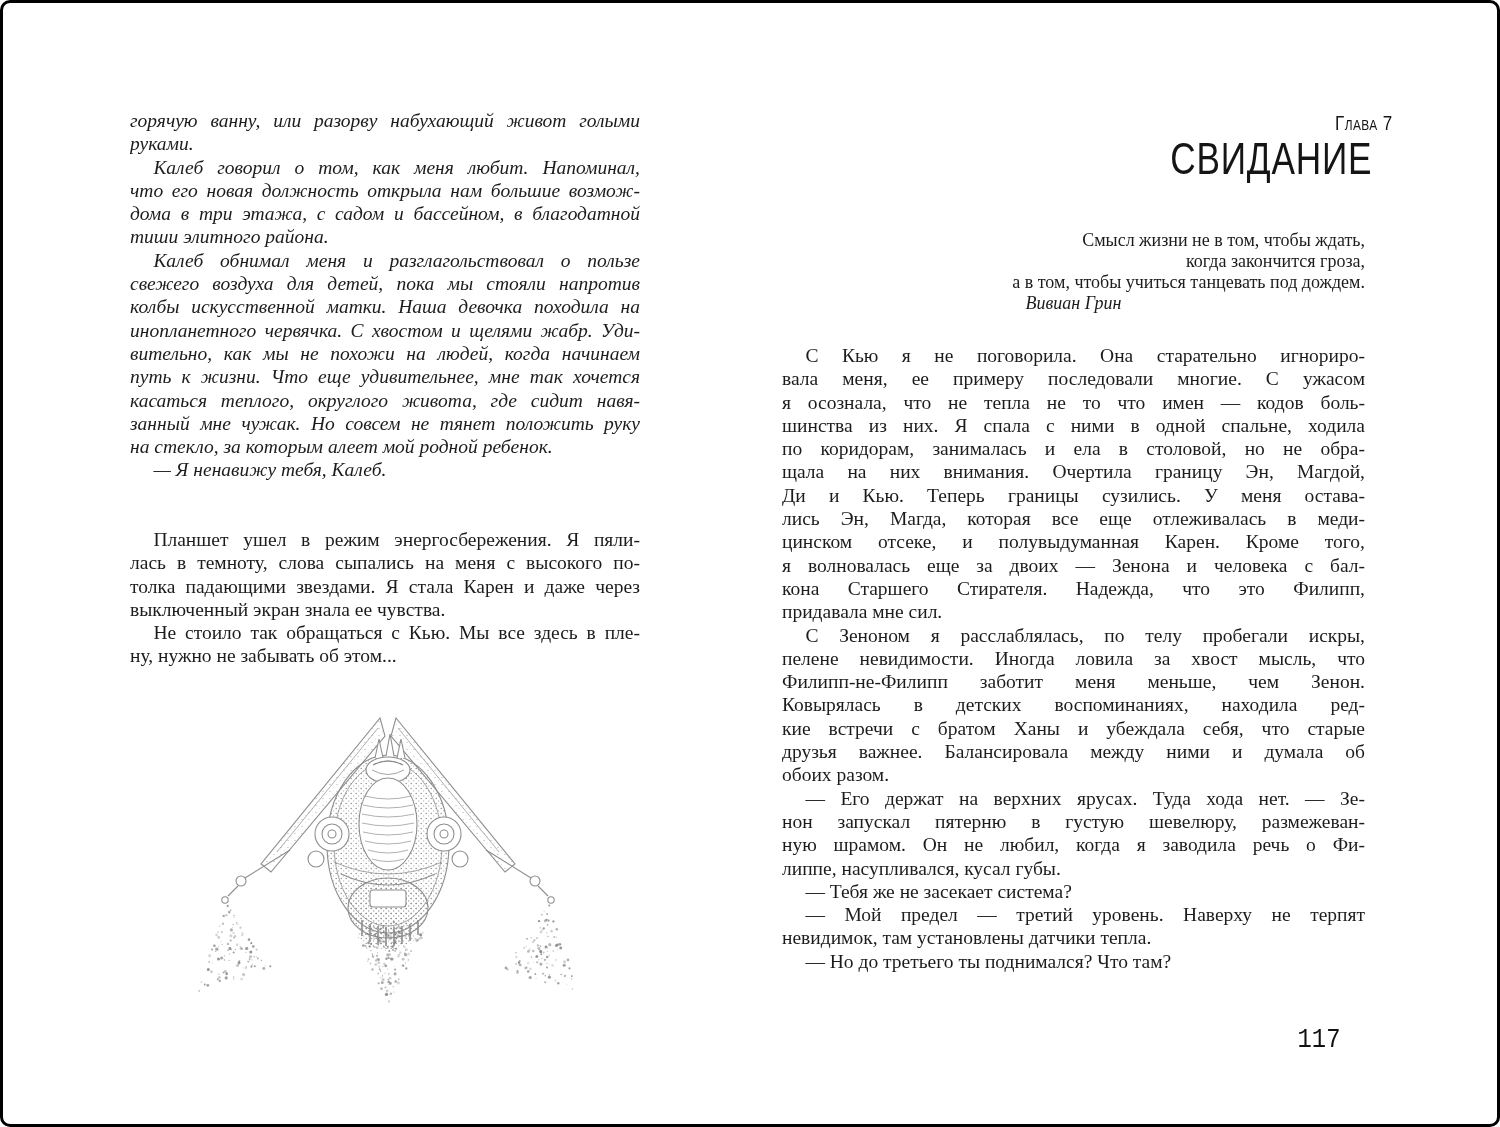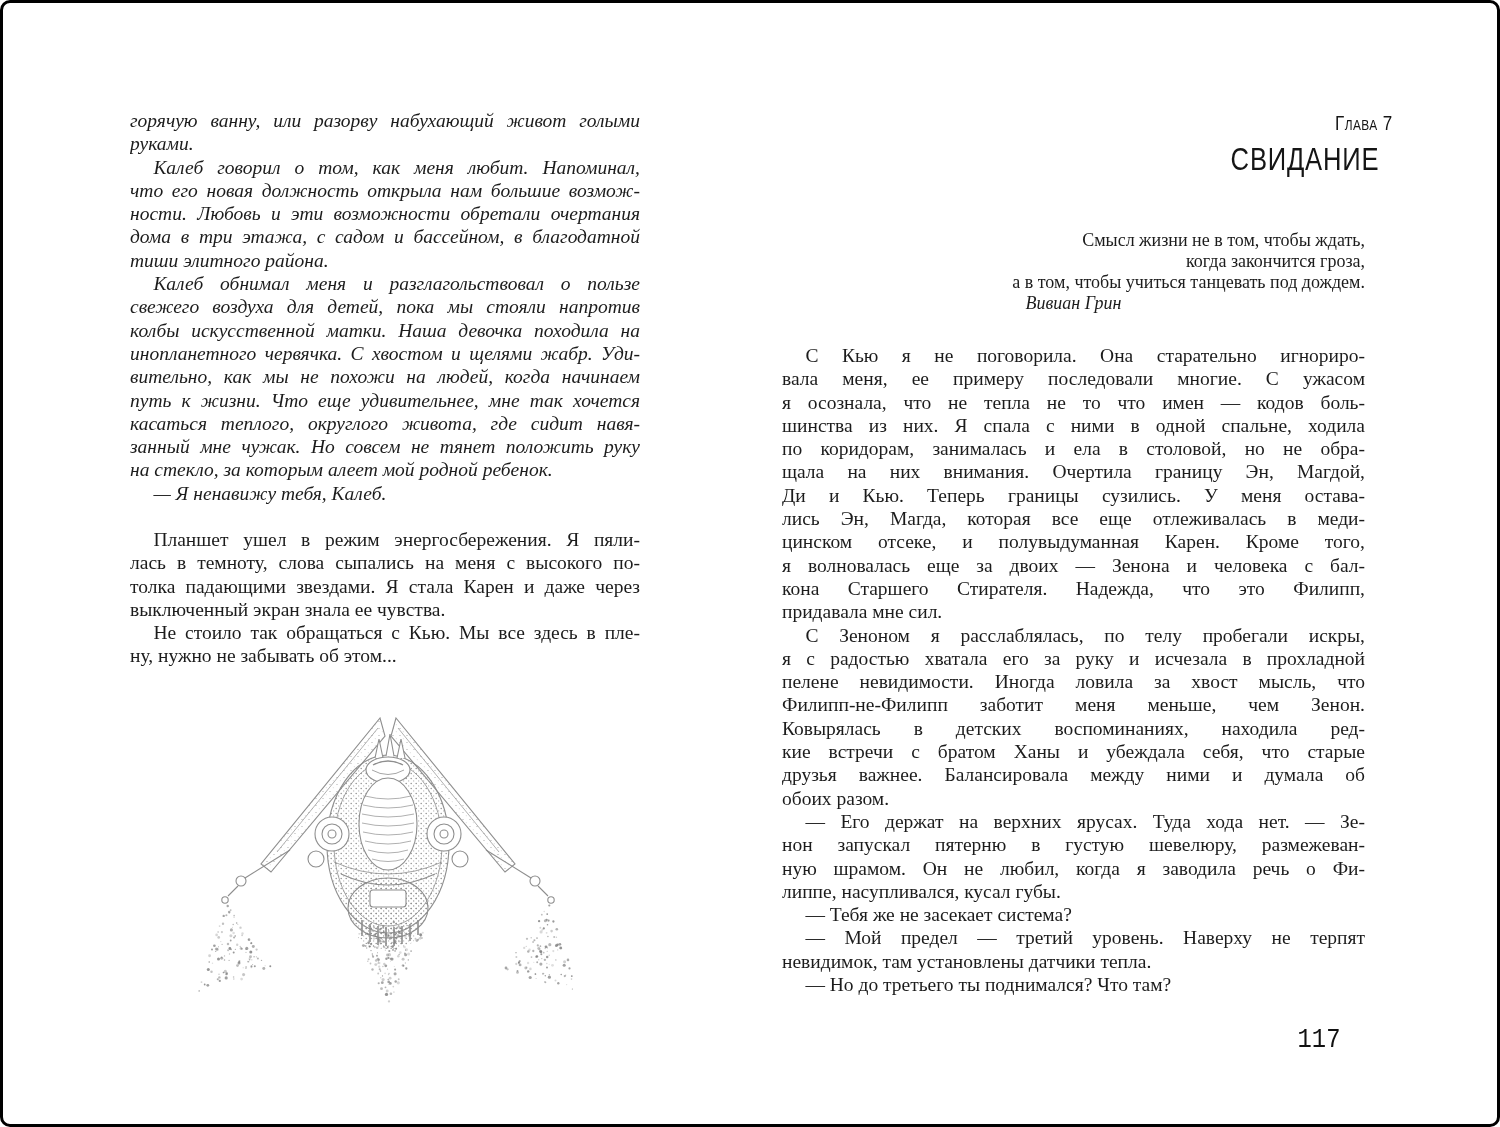--- a/index.html
+++ b/index.html
@@ -18,21 +18,21 @@
   .italic-block{position:absolute;left:130px;top:109px;width:510px;
         font-size:19.5px;font-style:italic;}
   .normal-block{position:absolute;left:130px;top:528px;width:510px;font-size:19.5px;}
   .illustration{position:absolute;left:195px;top:712px;width:400px;height:300px;}
 
   
   .chapter-head{position:absolute;left:815px;top:110px;width:583px;text-align:right;
         font-family:"Liberation Sans", sans-serif;color:#151515;}
   .chapter-label{font-size:20px;font-variant:small-caps;letter-spacing:.5px;height:26px;line-height:26px;}
   .chapter-label>span{display:inline-block;transform:scaleX(.85);transform-origin:center;}
-  .chapter-title{font-size:32px;height:40px;line-height:40px;letter-spacing:1px;margin-top:3px;}
+  .chapter-title{font-size:44px;height:40px;line-height:40px;letter-spacing:1px;margin-top:3px;}
   .chapter-title>span{display:inline-block;transform:scaleX(.80);transform-origin:center;}
 
   .epigraph{position:absolute;left:782px;top:230px;width:583px;font-size:18px;}
   .epigraph .line{height:21px;line-height:21px;text-align:right;text-align-last:right;}
   .epigraph-attr{height:21px;line-height:21px;text-align:center;font-style:italic;}
 
   .body-block{position:absolute;left:782px;top:344px;width:583px;font-size:19.5px;}
 
   .folio{position:absolute;left:1140px;top:1026px;width:200px;text-align:right;
         font-family:Liberation Mono, monospace;font-size:28px;line-height:28px;color:#111;}
@@ -41,21 +41,20 @@
 </head>
 <body>
 
 <div class="frame"></div>
 
 <div class="italic-block">
     <div class="line">горячую ванну, или разорву набухающий живот голыми</div>
     <div class="line pl">руками.</div>
     <div class="line">  Калеб говорил о том, как меня любит. Напоминал,</div>
     <div class="line">что его новая должность открыла нам большие возмож-</div>
-    <div class="line">ности. Любовь и эти возможности обретали очертания</div>
     <div class="line">дома в три этажа, с садом и бассейном, в благодатной</div>
     <div class="line pl">тиши элитного района.</div>
     <div class="line">  Калеб обнимал меня и разглагольствовал о пользе</div>
     <div class="line">свежего воздуха для детей, пока мы стояли напротив</div>
     <div class="line">колбы искусственной матки. Наша девочка походила на</div>
     <div class="line">инопланетного червячка. С хвостом и щелями жабр. Уди-</div>
     <div class="line">вительно, как мы не похожи на людей, когда начинаем</div>
     <div class="line">путь к жизни. Что еще удивительнее, мне так хочется</div>
     <div class="line">касаться теплого, округлого живота, где сидит навя-</div>
     <div class="line">занный мне чужак. Но совсем не тянет положить руку</div>
@@ -559,21 +558,20 @@
     <div class="line">шинства из них. Я спала с ними в одной спальне, ходила</div>
     <div class="line">по коридорам, занималась и ела в столовой, но не обра-</div>
     <div class="line">щала на них внимания. Очертила границу Эн, Магдой,</div>
     <div class="line">Ди и Кью. Теперь границы сузились. У меня остава-</div>
     <div class="line">лись Эн, Магда, которая все еще отлеживалась в меди-</div>
     <div class="line">цинском отсеке, и полувыдуманная Карен. Кроме того,</div>
     <div class="line">я волновалась еще за двоих — Зенона и человека с бал-</div>
     <div class="line">кона Старшего Стирателя. Надежда, что это Филипп,</div>
     <div class="line pl">придавала мне сил.</div>
     <div class="line">  С Зеноном я расслаблялась, по телу пробегали искры,</div>
-    <div class="line">я с радостью хватала его за руку и исчезала в прохладной</div>
     <div class="line">пелене невидимости. Иногда ловила за хвост мысль, что</div>
     <div class="line">Филипп-не-Филипп заботит меня меньше, чем Зенон.</div>
     <div class="line">Ковырялась в детских воспоминаниях, находила ред-</div>
     <div class="line">кие встречи с братом Ханы и убеждала себя, что старые</div>
     <div class="line">друзья важнее. Балансировала между ними и думала об</div>
     <div class="line pl">обоих разом.</div>
     <div class="line">  — Его держат на верхних ярусах. Туда хода нет. — Зе-</div>
     <div class="line">нон запускал пятерню в густую шевелюру, размежеван-</div>
     <div class="line">ную шрамом. Он не любил, когда я заводила речь о Фи-</div>
     <div class="line pl">липпе, насупливался, кусал губы.</div>

